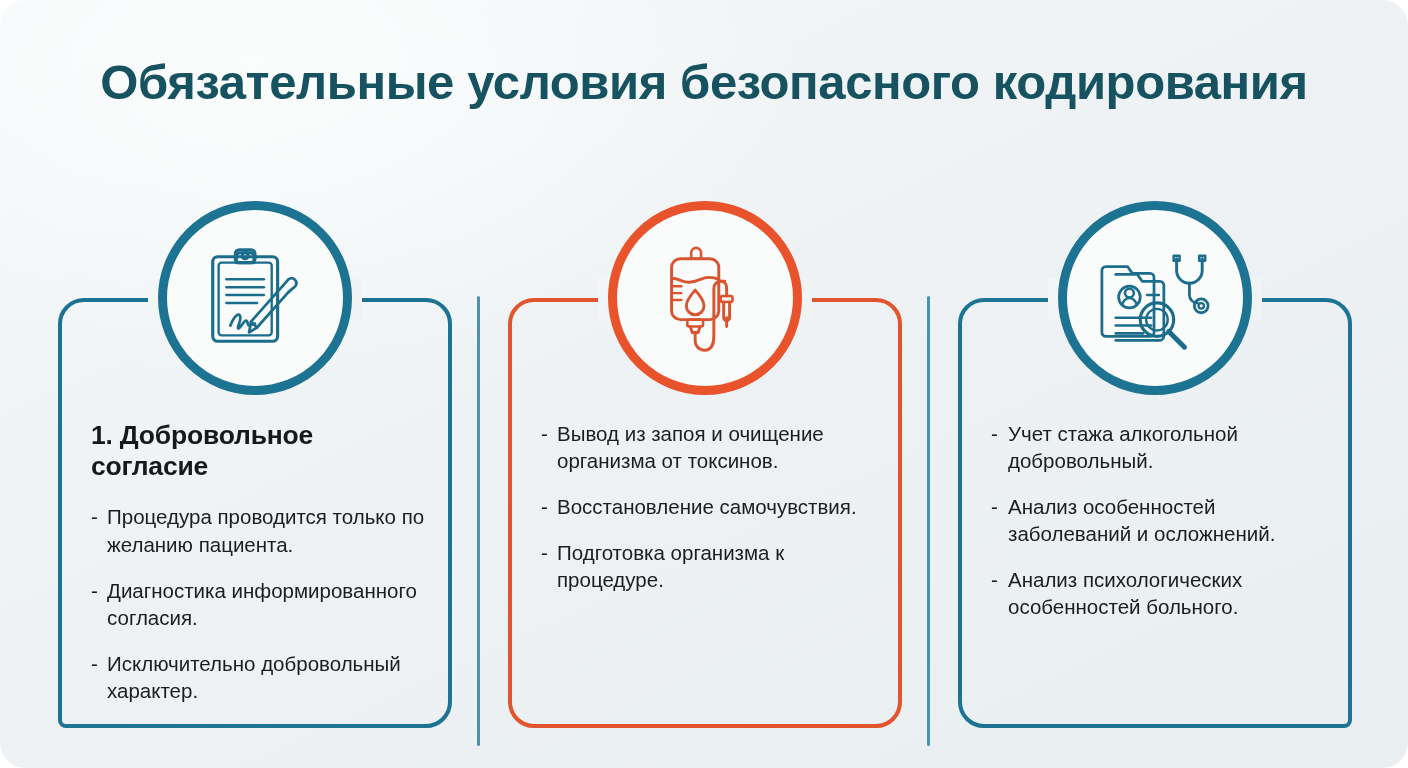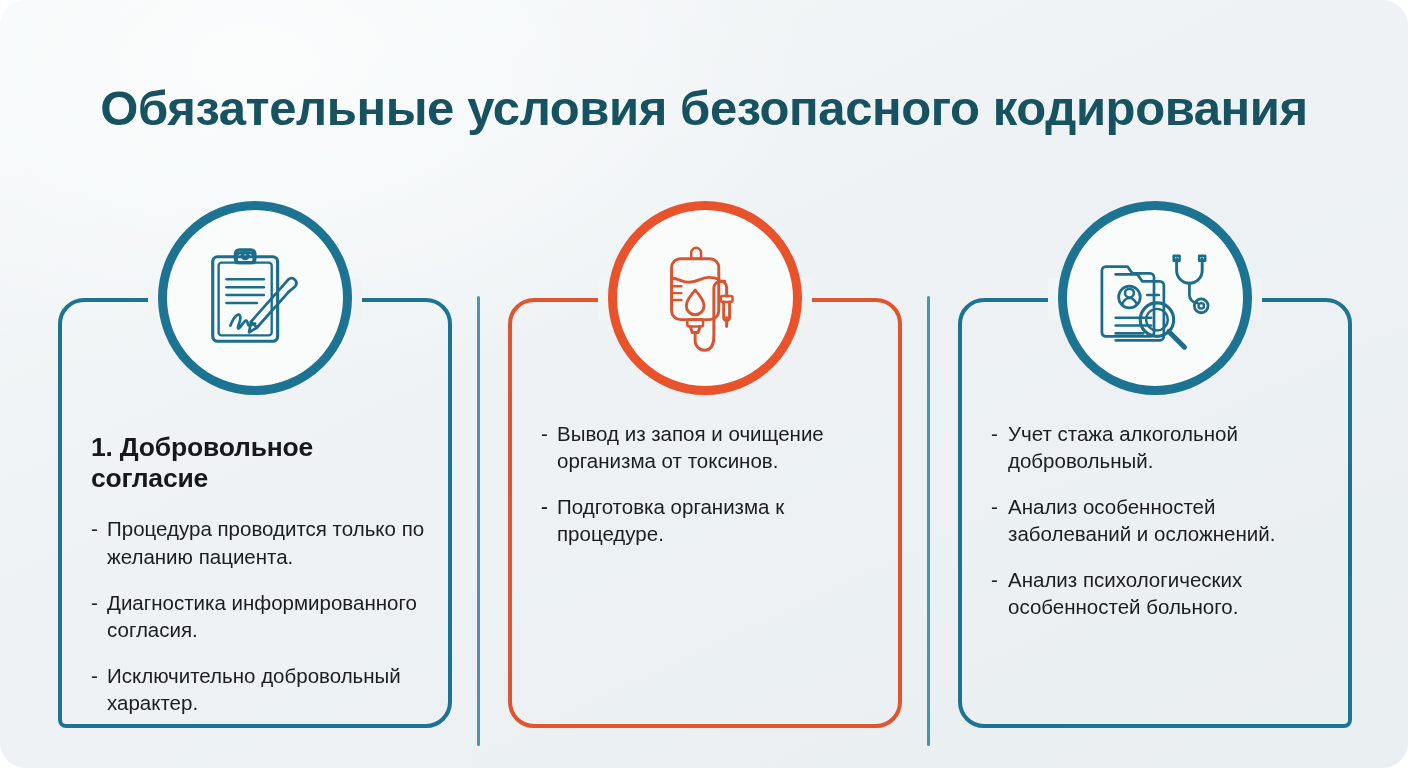--- a/index.html
+++ b/index.html
@@ -27,21 +27,20 @@
     box-sizing: border-box;
   }
 
   
   .title-wrap {
     position: absolute;
     left: 0;
     right: 0;
     top: 56px;
     text-align: center;
-    margin-top: 26px;
   }
   .poster-title {
     margin: 0;
     font-size: 49px;
     line-height: 1.1;
     font-weight: 700;
     letter-spacing: -0.4px;
     color: #16525f;
     white-space: nowrap;
     font-family: "Liberation Sans", "DejaVu Sans", sans-serif;
@@ -138,21 +137,21 @@
     top: 420px;
     width: 372px;
     z-index: 5;
     box-sizing: border-box;
   }
   .card-body.b1 { left: 69px; padding: 0 10px 0 22px; }
   .card-body.b2 { left: 519px; padding: 0 10px 0 22px; }
   .card-body.b3 { left: 969px; padding: 0 10px 0 22px; }
 
   .card-heading {
-    margin: 12px 0 22px 0;
+    margin: 0 0 22px 0;
     font-size: 26.5px;
     line-height: 1.16;
     font-weight: 700;
     color: #16181a;
     letter-spacing: -0.2px;
   }
   .card-body.b3 .card-heading {
     text-align: center;
     margin-bottom: 54px;
   }
@@ -272,21 +271,21 @@
       <ul class="bullets">
         <li><span class="dash">-</span><span>Процедура проводится только по желанию пациента.</span></li>
         <li><span class="dash">-</span><span>Диагностика информированного согласия.</span></li>
         <li><span class="dash">-</span><span>Исключительно добровольный характер.</span></li>
       </ul>
     </div>
 
     <div class="card-body b2">
       <ul class="bullets">
         <li><span class="dash">-</span><span>Вывод из запоя и очищение организма от токсинов.</span></li>
-        <li><span class="dash">-</span></li>
+        <li><span class="dash">-</span><span>Восстановление самочувствия.</span></li>
         <li><span class="dash">-</span><span>Подготовка организма к процедуре.</span></li>
       </ul>
     </div>
 
     <div class="card-body b3">
       <ul class="bullets">
         <li><span class="dash">-</span><span>Учет стажа алкогольной добровольный.</span></li>
         <li><span class="dash">-</span><span>Анализ особенностей заболеваний и осложнений.</span></li>
         <li><span class="dash">-</span><span>Анализ психологических особенностей больного.</span></li>
       </ul>

